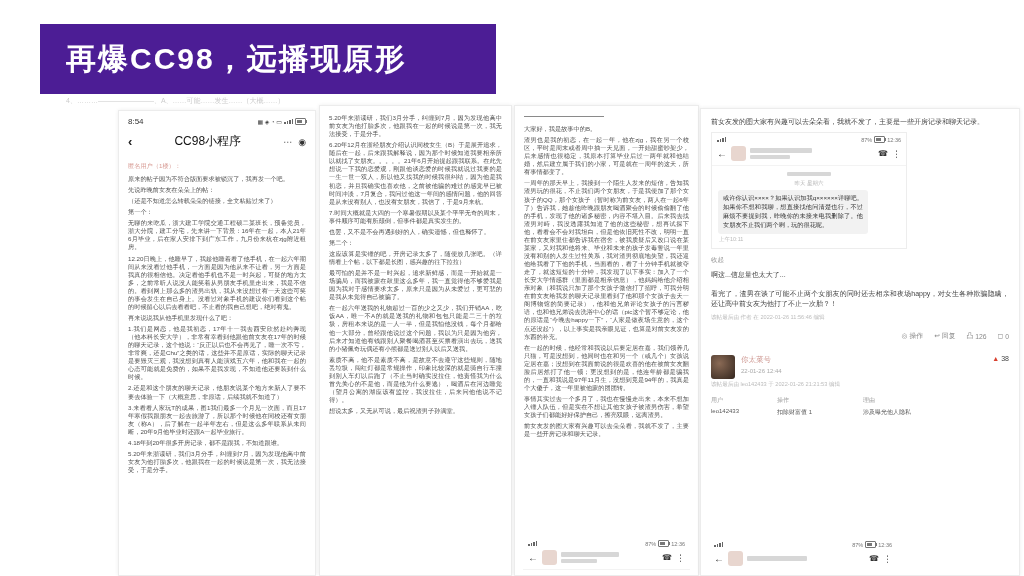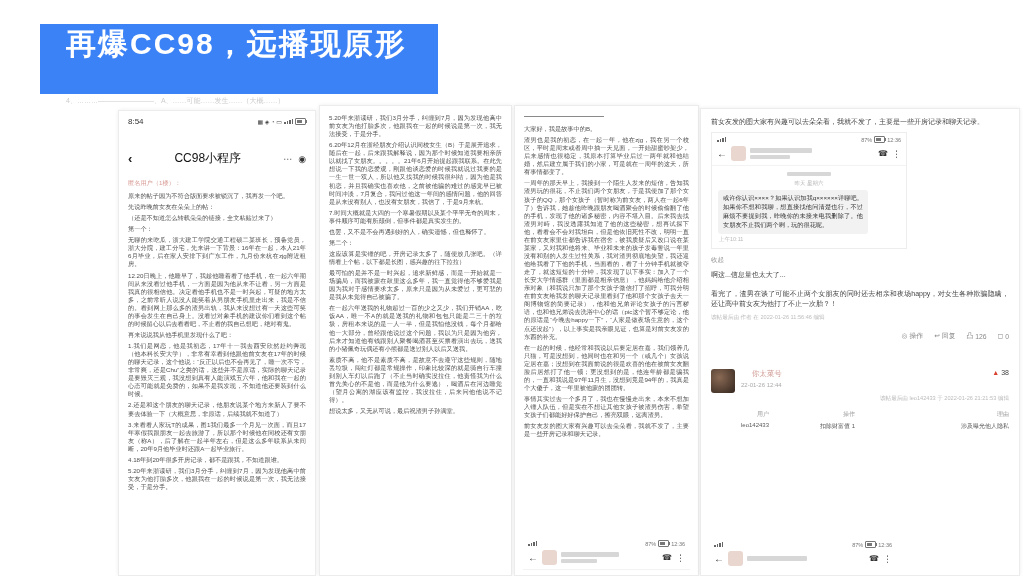--- a/index.html
+++ b/index.html
@@ -1,21 +1,21 @@
 <!DOCTYPE html>
 <html><head>
 <meta charset="utf-8">
 <style>
   html,body{margin:0;padding:0;background:#e9e9e9;}
   #slide{position:relative;width:1024px;height:576px;background:#ffffff;overflow:hidden;
          font-family:"Liberation Sans",sans-serif;}
 
   
-  .banner{position:absolute;left:40px;top:24px;width:398px;height:70px;background:#3b82f6;
-          display:flex;padding-left:26px;box-sizing:border-box;}
+  .banner{position:absolute;left:40px;top:24px;width:456px;height:70px;background:#4c1d95;
+          display:flex;align-items:center;padding-left:26px;box-sizing:border-box;}
   .banner h1{margin:0;color:#ffffff;font-size:30px;font-weight:bold;letter-spacing:2px;}
   .faint-line{position:absolute;left:66px;top:96px;width:410px;font-size:7px;color:#cccccc;
               white-space:nowrap;overflow:hidden;}
 
   
   .logo{position:absolute;left:826px;top:20px;display:flex;align-items:center;gap:8px;}
   .logo-text{font-family:"DejaVu Serif",serif;font-size:27px;font-weight:bold;color:#222d4e;
              letter-spacing:4px;transform:rotate(-1deg);}
 
   
@@ -23,21 +23,21 @@
          box-shadow:0 0 4px rgba(0,0,0,.07);box-sizing:border-box;overflow:hidden;}
   #p1{left:118px;top:110px;width:198px;height:466px;padding:6px 9px;}
   #p2{left:319px;top:105px;width:193px;height:471px;padding:8px 9px;}
   #p3{left:514px;top:105px;width:185px;height:471px;padding:8px 9px;}
   #p4{left:700px;top:108px;width:320px;height:468px;padding:8px 10px;}
 
   .p-text p{font-size:6.2px;line-height:1.3;color:#4f4f4f;margin:0 0 3px;text-align:justify;}
 
   
   .status-row{display:flex;justify-content:space-between;align-items:center;font-size:8px;
-              color:#333;margin-bottom:24px;}
+              color:#333;margin-bottom:7px;}
   .status-icons{display:flex;align-items:center;gap:2px;font-size:6px;color:#444;}
   .nav-row{display:flex;align-items:center;margin-bottom:12px;color:#222;}
   .nav-back{font-size:13px;font-weight:bold;line-height:1;}
   .nav-title{flex:1;text-align:center;font-size:12px;color:#111;}
   .nav-right{display:flex;align-items:center;gap:6px;font-size:9px;color:#333;}
   .author-line{color:#d79a93;font-size:6.2px;margin:0 0 4px;}
 
   
   .bat{width:9px;height:5px;border:1px solid #777;border-radius:1px;position:relative;display:inline-block;}
   .bat::before{content:"";position:absolute;left:1px;top:1px;bottom:1px;width:5px;background:#777;}
@@ -71,21 +71,21 @@
 
   
   .collapse{font-size:6.5px;color:#999;margin:7px 0 5px;}
   .cmt-short{font-size:7px;color:#444;margin:0 0 9px;}
   .cmt-long{font-size:7px;color:#444;line-height:1.45;text-align:justify;margin:0;}
   .edit-note{font-size:5.6px;color:#bcbcbc;margin-top:5px;}
   .actions{display:flex;justify-content:flex-end;gap:11px;font-size:6.8px;color:#8a8a8a;
            margin-top:9px;align-items:center;}
   .actions span{display:inline-flex;gap:2px;align-items:center;}
 
-  .user-post{margin-top:28px;text-align:right;}
+  .user-post{margin-top:14px;}
   .up-head{display:flex;align-items:flex-start;gap:6px;}
   .up-avatar{width:24px;height:24px;border-radius:3px;flex:none;
              background:radial-gradient(circle at 35% 35%,#8a6a55,#33261e);}
   .up-name{font-size:7.5px;color:#cf9a94;}
   .up-date{font-size:6px;color:#aaaaaa;margin-top:3px;}
   .up-hot{margin-left:auto;font-size:7px;color:#444;display:flex;gap:2px;align-items:center;}
   .up-hot .flame{color:#d8402f;}
   .up-body{font-size:9px;font-weight:bold;color:#1a1a1a;margin:7px 0 5px;}
   .mod-table{display:grid;grid-template-columns:58px 78px 1fr;gap:3px 8px;font-size:6px;margin-top:7px;}
   .mod-table .th{color:#9c9c9c;}

